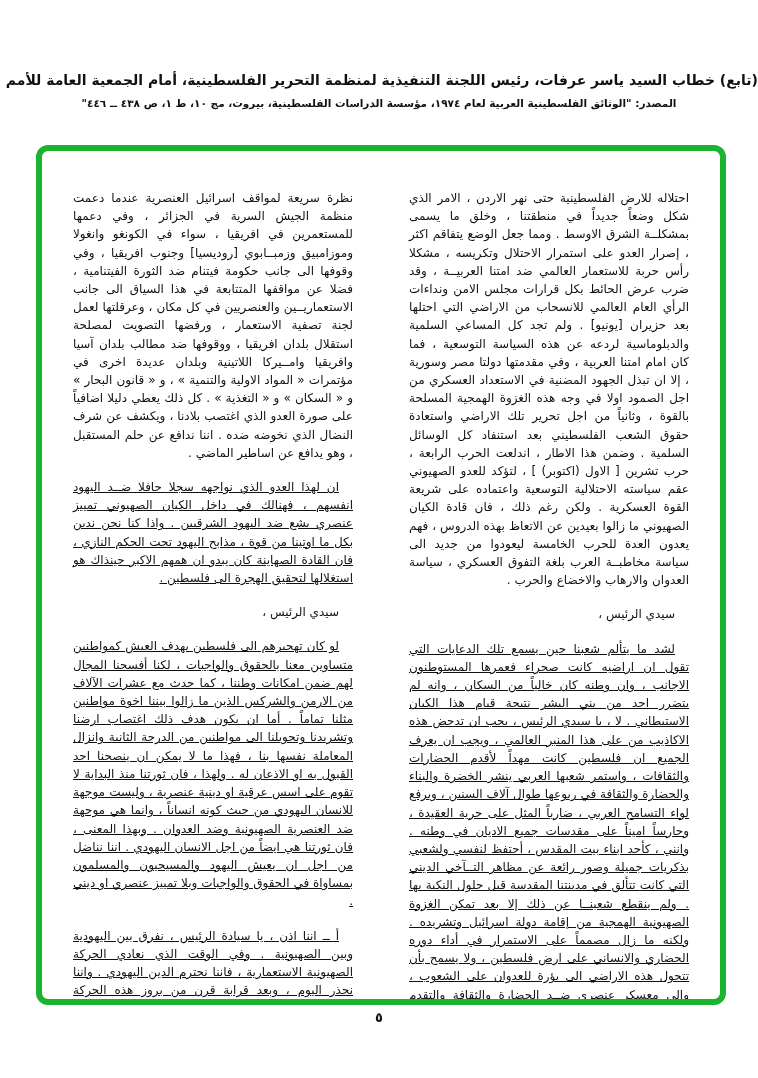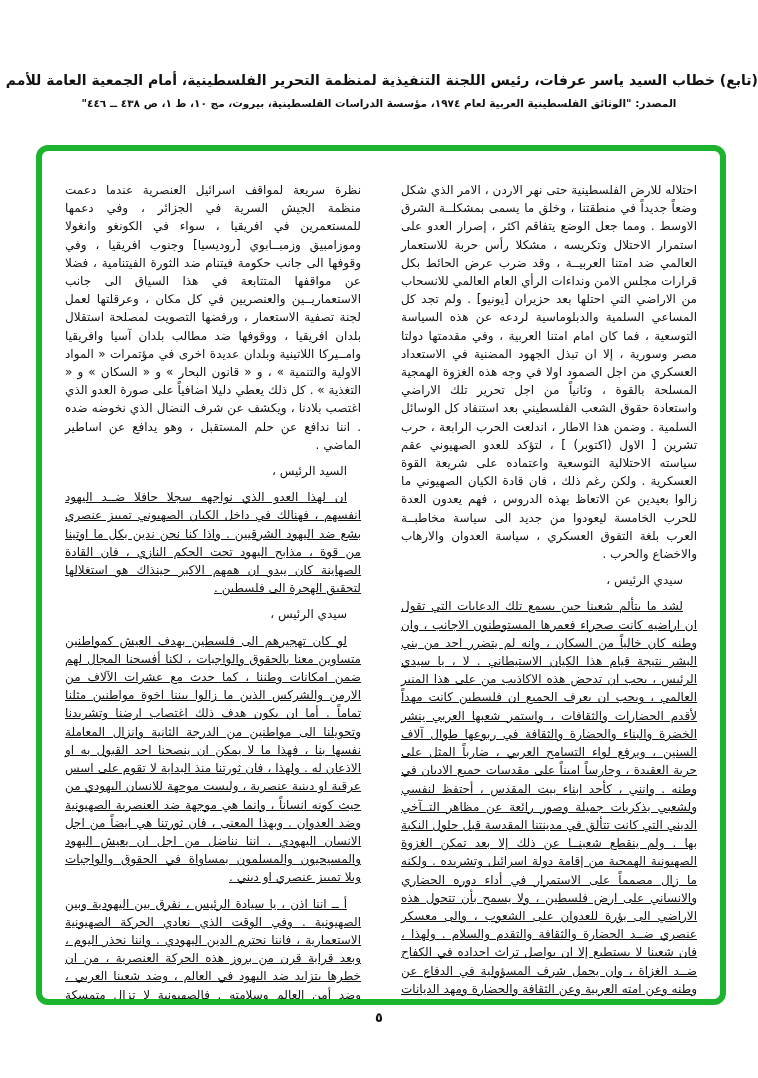--- a/index.html
+++ b/index.html
@@ -46,21 +46,21 @@
     height: 100%;
     overflow: hidden;
   }
   .col {
     flex: 1 1 0;
     font-size: 12px;
     line-height: 18.2px;
     text-align: justify;
     text-justify: inter-word;
   }
-  .col p { margin: 8px; }
+  .col p { margin: 16px; }
   .col p.indent { text-indent: 14px; text-decoration: underline; }
   .col p.heading { text-indent: 14px; text-align: right; }
 
   
   .pagenum {
     position: absolute; left: 0; right: 0; top: 1010px;
     text-align: center;
     font-size: 13px; font-weight: bold;
   }
 </style>
@@ -78,21 +78,20 @@
     <div class="columns">
 
       <section class="col">
         <p class="body">احتلاله للارض الفلسطينية حتى نهر الاردن ، الامر الذي شكل وضعاً جديداً في منطقتنا ، وخلق ما يسمى بمشكلــة الشرق الاوسط . ومما جعل الوضع يتفاقم اكثر ، إصرار العدو على استمرار الاحتلال وتكريسه ، مشكلا رأس حربة للاستعمار العالمي ضد امتنا العربيــة ، وقد ضرب عرض الحائط بكل قرارات مجلس الامن ونداءات الرأي العام العالمي للانسحاب من الاراضي التي احتلها بعد حزيران [يونيو] . ولم تجد كل المساعي السلمية والدبلوماسية لردعه عن هذه السياسة التوسعية ، فما كان امام امتنا العربية ، وفي مقدمتها دولتا مصر وسورية ، إلا ان تبذل الجهود المضنية في الاستعداد العسكري من اجل الصمود اولا في وجه هذه الغزوة الهمجية المسلحة بالقوة ، وثانياً من اجل تحرير تلك الاراضي واستعادة حقوق الشعب الفلسطيني بعد استنفاد كل الوسائل السلمية . وضمن هذا الاطار ، اندلعت الحرب الرابعة ، حرب تشرين [ الاول (اكتوبر) ] ، لتؤكد للعدو الصهيوني عقم سياسته الاحتلالية التوسعية واعتماده على شريعة القوة العسكرية . ولكن رغم ذلك ، فان قادة الكيان الصهيوني ما زالوا بعيدين عن الاتعاظ بهذه الدروس ، فهم يعدون العدة للحرب الخامسة ليعودوا من جديد الى سياسة مخاطبــة العرب بلغة التفوق العسكري ، سياسة العدوان والارهاب والاخضاع والحرب .</p>
         <p class="heading">سيدي الرئيس ،</p>
         <p class="body indent">لشد ما يتألم شعبنا حين يسمع تلك الدعايات التي تقول ان اراضيه كانت صحراء فعمرها المستوطنون الاجانب ، وان وطنه كان خالياً من السكان ، وانه لم يتضرر احد من بني البشر نتيجة قيام هذا الكيان الاستيطاني . لا ، يا سيدي الرئيس ، يجب ان تدحض هذه الاكاذيب من على هذا المنبر العالمي ، ويجب ان يعرف الجميع ان فلسطين كانت مهداً لأقدم الحضارات والثقافات ، واستمر شعبها العربي ينشر الخضرة والبناء والحضارة والثقافة في ربوعها طوال آلاف السنين ، ويرفع لواء التسامح العربي ، ضارباً المثل على حرية العقيدة ، وحارساً اميناً على مقدسات جميع الاديان في وطنه . وانني ، كأحد ابناء بيت المقدس ، أحتفظ لنفسي ولشعبي بذكريات جميلة وصور رائعة عن مظاهر التــآخي الديني التي كانت تتألق في مدينتنا المقدسة قبل حلول النكبة بها . ولم ينقطع شعبنــا عن ذلك إلا بعد تمكن الغزوة الصهيونية الهمجية من إقامة دولة اسرائيل وتشريده . ولكنه ما زال مصمماً على الاستمرار في أداء دوره الحضاري والانساني على ارض فلسطين ، ولا يسمح بأن تتحول هذه الاراضي الى بؤرة للعدوان على الشعوب ، والى معسكر عنصري ضــد الحضارة والثقافة والتقدم والسلام . ولهذا ، فان شعبنا لا يستطيع إلا ان يواصل تراث اجداده في الكفاح ضــد الغزاة ، وان يحمل شرف المسؤولية في الدفاع عن وطنه وعن امته العربية وعن الثقافة والحضارة ومهد الديانات السماوية . وتكفينا</p>
       </section>
 
       <section class="col">
         <p class="body">نظرة سريعة لمواقف اسرائيل العنصرية عندما دعمت منظمة الجيش السرية في الجزائر ، وفي دعمها للمستعمرين في افريقيا ، سواء في الكونغو وانغولا وموزامبيق وزمبــابوي [روديسيا] وجنوب افريقيا ، وفي وقوفها الى جانب حكومة فيتنام ضد الثورة الفيتنامية ، فضلا عن مواقفها المتتابعة في هذا السياق الى جانب الاستعماريــين والعنصريين في كل مكان ، وعرقلتها لعمل لجنة تصفية الاستعمار ، ورفضها التصويت لمصلحة استقلال بلدان افريقيا ، ووقوفها ضد مطالب بلدان آسيا وافريقيا وامــيركا اللاتينية وبلدان عديدة اخرى في مؤتمرات « المواد الاولية والتنمية » ، و « قانون البحار » و « السكان » و « التغذية » . كل ذلك يعطي دليلا اضافياً على صورة العدو الذي اغتصب بلادنا ، ويكشف عن شرف النضال الذي نخوضه ضده . اننا ندافع عن حلم المستقبل ، وهو يدافع عن اساطير الماضي .</p>
-        <p class="heading">السيد الرئيس ،</p>
         <p class="body indent">ان لهذا العدو الذي نواجهه سجلا حافلا ضــد اليهود انفسهم ، فهنالك في داخل الكيان الصهيوني تمييز عنصري بشع ضد اليهود الشرقيين . واذا كنا نحن ندين بكل ما اوتينا من قوة ، مذابح اليهود تحت الحكم النازي ، فان القادة الصهاينة كان يبدو ان همهم الاكبر حينذاك هو استغلالها لتحقيق الهجرة الى فلسطين .</p>
         <p class="heading">سيدي الرئيس ،</p>
         <p class="body indent">لو كان تهجيرهم الى فلسطين بهدف العيش كمواطنين متساوين معنا بالحقوق والواجبات ، لكنا أفسحنا المجال لهم ضمن امكانات وطننا ، كما حدث مع عشرات الآلاف من الارمن والشركس الذين ما زالوا بيننا اخوة مواطنين مثلنا تماماً . أما ان يكون هدف ذلك اغتصاب ارضنا وتشريدنا وتحويلنا الى مواطنين من الدرجة الثانية وانزال المعاملة نفسها بنا ، فهذا ما لا يمكن ان ينصحنا احد القبول به او الاذعان له . ولهذا ، فان ثورتنا منذ البداية لا تقوم على اسس عرقية او دينية عنصرية ، وليست موجهة للانسان اليهودي من حيث كونه انساناً ، وانما هي موجهة ضد العنصرية الصهيونية وضد العدوان . وبهذا المعنى ، فان ثورتنا هي ايضاً من اجل الانسان اليهودي . اننا نناضل من اجل ان يعيش اليهود والمسيحيون والمسلمون بمساواة في الحقوق والواجبات وبلا تمييز عنصري او ديني .</p>
         <p class="body indent">أ ــ اننا اذن ، يا سيادة الرئيس ، نفرق بين اليهودية وبين الصهيونية . وفي الوقت الذي نعادي الحركة الصهيونية الاستعمارية ، فاننا نحترم الدين اليهودي . واننا نحذر اليوم ، وبعد قرابة قرن من بروز هذه الحركة العنصرية ، من ان خطرها يتزايد ضد اليهود في العالم ، وضد شعبنا العربي ، وضد أمن العالم وسلامته . فالصهيونية لا تزال متمسكة بتهجير اليهود من اوطانهم واصطناع قومية لهم يستبدلون بها قومياتهم</p>
       </section>
 
     </div>
   </main>
 
   <footer class="pagenum">٥</footer>

